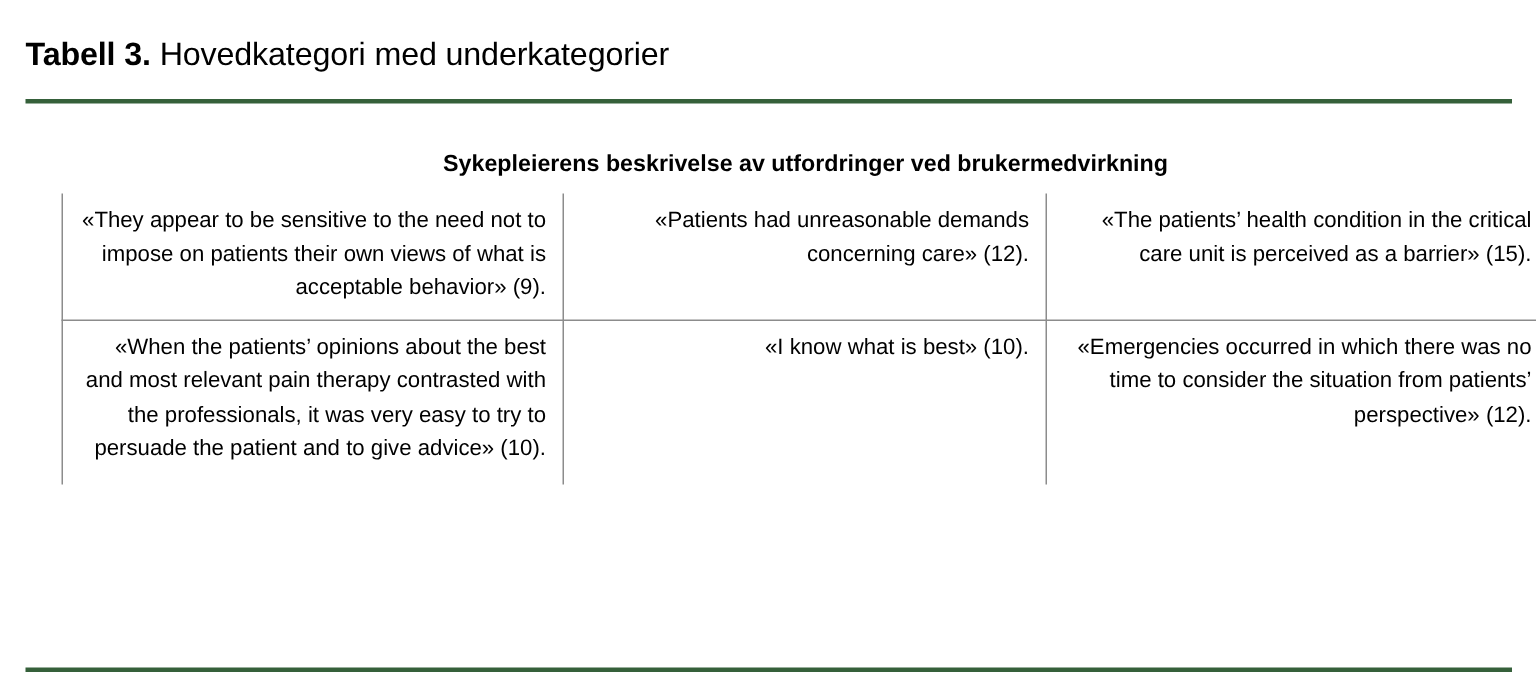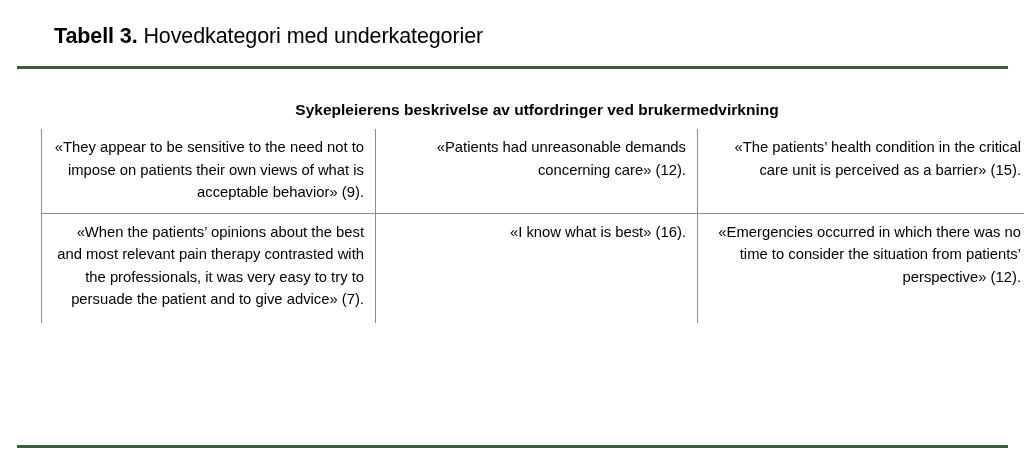--- a/index.html
+++ b/index.html
@@ -25,21 +25,20 @@
 
   
   .caption {
     position: absolute;
     left: 17px;
     top: 22px;
     font-size: 21.5px;
     line-height: 28px;
     white-space: nowrap;
     letter-spacing: -0.1px;
-    margin-left: 37px;
   }
   .caption .caption-label {
     font-weight: bold;
   }
   .caption .caption-text {
     font-weight: normal;
   }
 
   
   .rule-green {
@@ -142,22 +141,22 @@
           <td colspan="3">Sykepleierens beskrivelse av utfordringer ved brukermedvirkning</td>
         </tr>
       </thead>
       <tbody>
         <tr>
           <td class="first">«They appear to be sensitive to the need not to impose on patients their own views of what is acceptable behavior» (9).</td>
           <td>«Patients had unreasonable demands concerning care» (12).</td>
           <td class="last">«The patients’ health condition in the critical care unit is perceived as a barrier» (15).</td>
         </tr>
         <tr class="lastrow">
-          <td class="first">«When the patients’ opinions about the best and most relevant pain therapy contrasted with the professionals, it was very easy to try to persuade the patient and to give advice» (7).</td>
-          <td>«I know what is best» (16).</td>
+          <td class="first">«When the patients’ opinions about the best and most relevant pain therapy contrasted with the professionals, it was very easy to try to persuade the patient and to give advice» (10).</td>
+          <td>«I know what is best» (10).</td>
           <td class="last">«Emergencies occurred in which there was no time to consider the situation from patients’ perspective» (12).</td>
         </tr>
       </tbody>
     </table>
   </div>
 
   <div class="rule-green rule-bottom"></div>
 
 </div>
 

